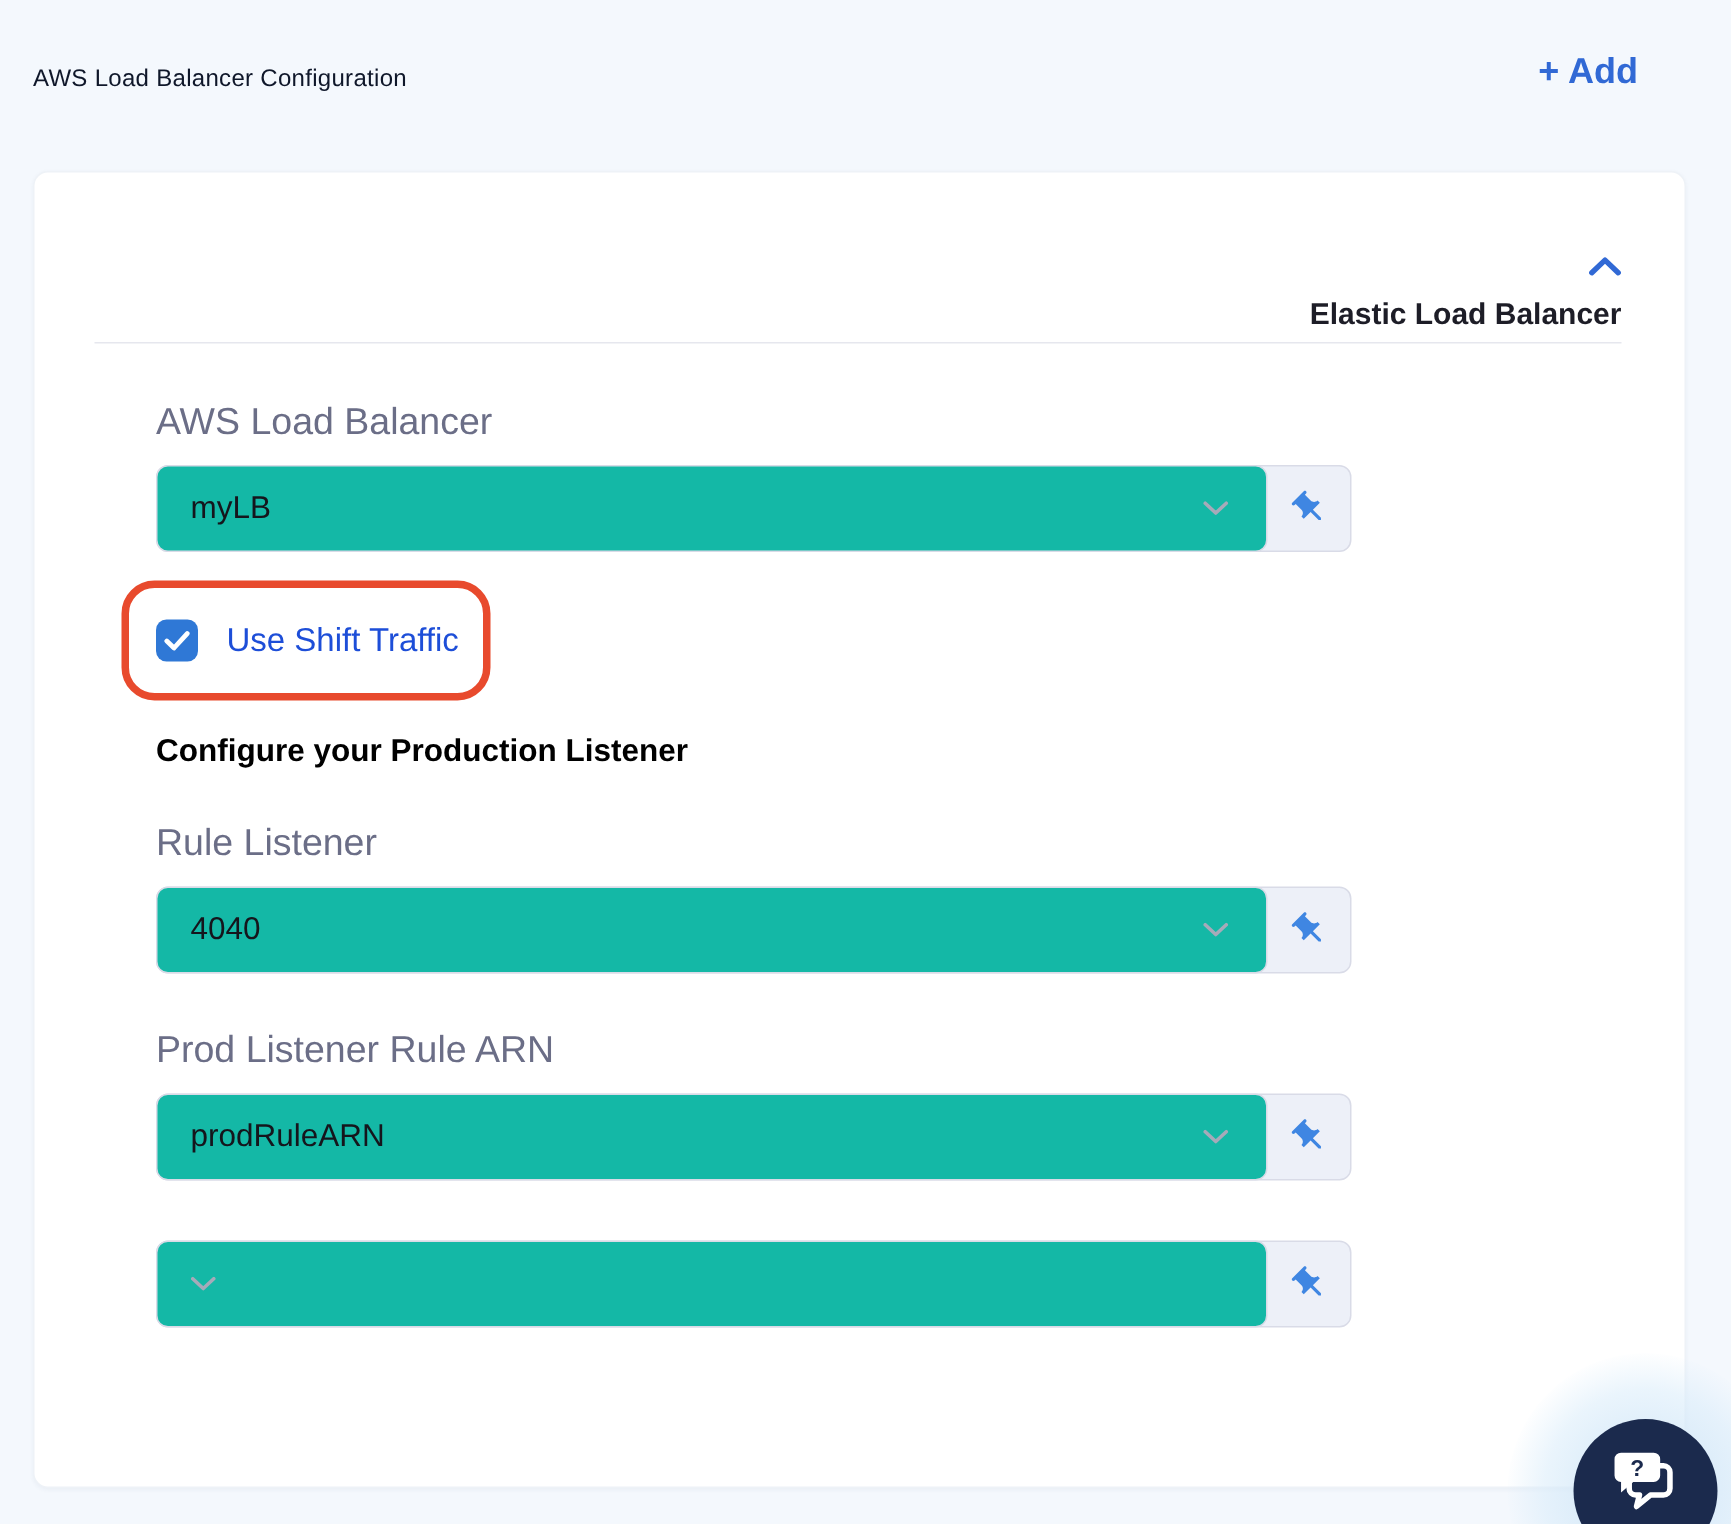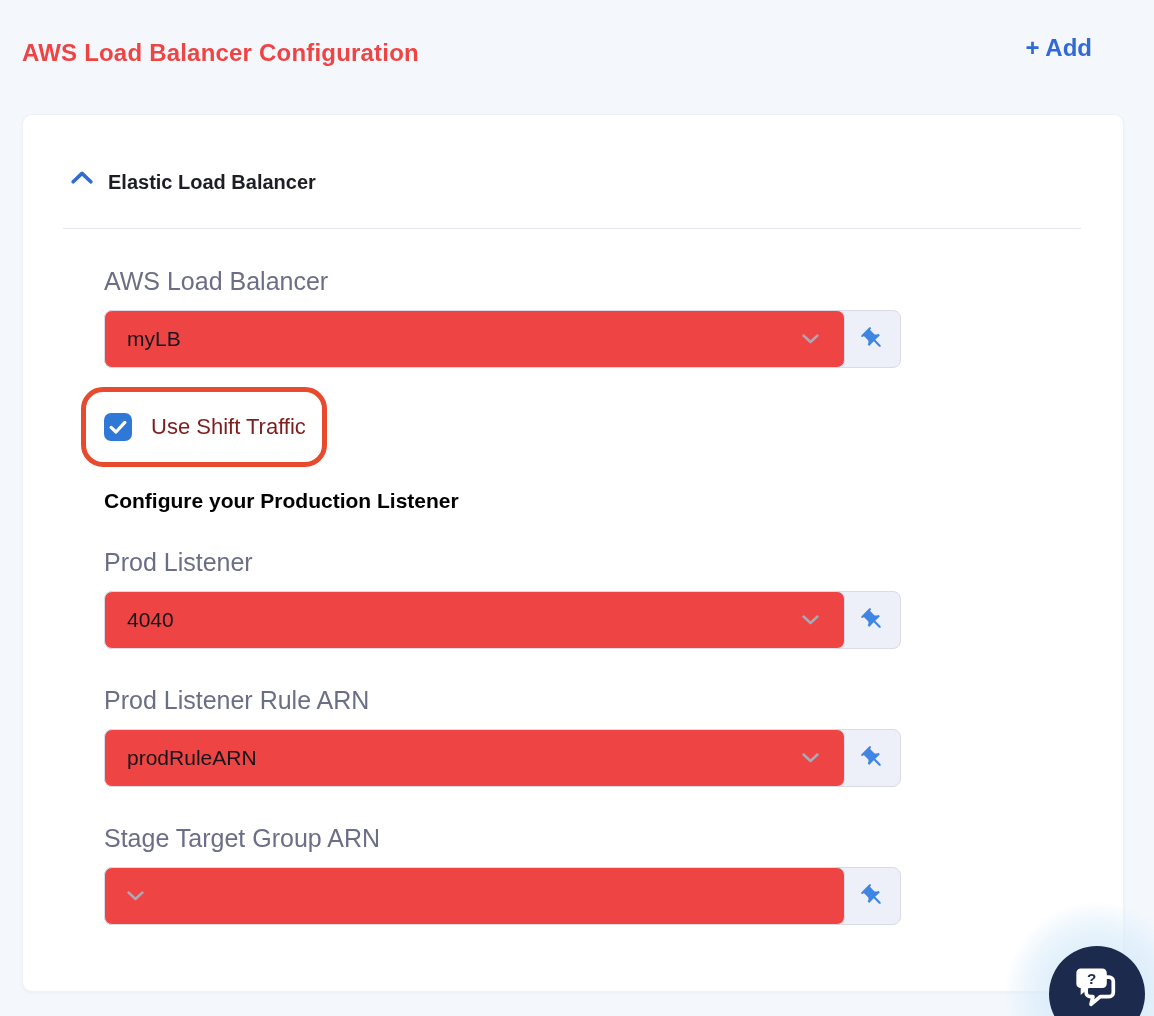--- a/index.html
+++ b/index.html
@@ -9,60 +9,60 @@
     font-family:"Liberation Sans",sans-serif;
     position:relative;overflow:hidden;
     -webkit-font-smoothing:antialiased;
   }
   
   .page-header{
     display:flex;justify-content:space-between;align-items:flex-start;
     padding:38px 62px 0 22px;
   }
   .page-title{
-    margin:0;font-size:24px;line-height:30px;font-weight:700;
-    color:#ef4444;letter-spacing:.2px;
+    margin:0;font-size:16px;line-height:30px;font-weight:400;
+    color:#0f172a;letter-spacing:.2px;
   }
   .add-btn{
     background:none;border:none;padding:0;margin-top:-4px;
     font-family:Liberation Sans, sans-serif;font-size:24px;font-weight:700;color:#3169d5;
     cursor:pointer;
   }
   
   .card{
     margin:46px 30px 0 22px;
     height:878px;box-sizing:border-box;
     background:#ffffff;border-radius:10px;
     border:1px solid #eef2f7;
     box-shadow:0 1px 3px rgba(40,60,100,.05);
     padding:56px 42px 0 40px;
   }
   .section-header{
-    display:flex;align-items:flex-start;gap:15px;
-    margin-left:8px;cursor:pointer;height:24px;
+    display:flex;align-items:flex-end;gap:15px;
+    margin-left:8px;cursor:pointer;height:24px;flex-direction:column;
   }
   .section-title{font-size:20px;font-weight:700;color:#1d1d27;}
   .divider{height:1px;background:#e6e7ee;margin-top:33px;}
   .content{margin-left:41px;width:797px;}
   
   .field-label{
     display:block;font-size:25px;line-height:22px;color:#6b6e87;
     margin-bottom:18px;
   }
   .f1{margin-top:41px;}
   .f2{margin-top:38px;}
   .f3{margin-top:40px;}
   .f4{margin-top:40px;}
   .input-group{
     display:flex;height:58px;box-sizing:border-box;
     background:#edf0f8;border:1px solid #d9dbe7;border-radius:8px;
   }
   .select-box{
     flex:1;display:flex;align-items:center;justify-content:space-between;
-    background:#ef4444;border:1px solid #d9dbe7;border-radius:8px;
+    background:#14b8a6;border:1px solid #d9dbe7;border-radius:8px;
     margin:-1px 0 -1px -1px;box-sizing:border-box;
     padding:0 22px;cursor:pointer;position:relative;z-index:1;
   }
   .select-value{font-size:21px;color:#15151c;}
   .chev-down{display:flex;align-items:center;margin-right:3px;}
   .pin-btn{
     width:55px;background:transparent;border:none;cursor:pointer;
     display:flex;align-items:center;justify-content:center;padding:0;
   }
   
@@ -70,21 +70,21 @@
     display:inline-block;
     margin:19px 0 0 -23px;
     border:5px solid #e84a2d;border-radius:22px;
     padding:21px 16px 21px 18px;
   }
   .checkbox-row{display:flex;align-items:center;gap:19px;cursor:pointer;}
   .checkbox{
     width:28px;height:28px;border-radius:7px;background:#2f78d6;
     display:flex;align-items:center;justify-content:center;flex:none;
   }
-  .checkbox-label{font-size:22px;color:#7f1d1d;}
+  .checkbox-label{font-size:22px;color:#1d4ed8;}
   
   .subheading{
     margin:21px 0 0;font-size:21px;line-height:25px;font-weight:700;color:#000000;
   }
   
   .help-glow{
     position:absolute;left:1005px;top:902px;width:184px;height:184px;
     border-radius:50%;pointer-events:none;
     background:radial-gradient(circle,rgba(203,227,246,.95) 0%,rgba(217,236,250,.55) 52%,rgba(244,248,253,0) 72%);
   }
@@ -154,21 +154,21 @@
         </span>
         <span class="checkbox-label">Use Shift Traffic</span>
       </div>
     </div>
 
     
     <h2 class="subheading">Configure your Production Listener</h2>
 
     
     <div class="field f2">
-      <label class="field-label">Prod Listener</label>
+      <label class="field-label">Rule Listener</label>
       <div class="input-group">
         <div class="select-box">
           <span class="select-value">4040</span>
           <span class="chev-down">
             <svg width="17" height="10" viewBox="0 0 17 10">
                 <polyline points="1.5,1.5 8.5,8 15.5,1.5" fill="none" stroke="#a6aab9" stroke-width="2.4" stroke-linecap="round" stroke-linejoin="round"></polyline>
               </svg>
           </span>
         </div>
         <button class="pin-btn">
@@ -202,21 +202,20 @@
                   <path fill="#3f86e2" d="M16 9V4h1c.55 0 1-.45 1-1s-.45-1-1-1H7c-.55 0-1 .45-1 1s.45 1 1 1h1v5c0 1.66-1.34 3-3 3v2h5.97v7l1 1 1-1v-7H19v-2c-1.66 0-3-1.34-3-3z"></path>
                 </g>
               </svg>
           </span>
         </button>
       </div>
     </div>
 
     
     <div class="field f4">
-      <label class="field-label">Stage Target Group ARN</label>
       <div class="input-group">
         <div class="select-box">
           <span class="chev-down">
             <svg width="17" height="10" viewBox="0 0 17 10">
                 <polyline points="1.5,1.5 8.5,8 15.5,1.5" fill="none" stroke="#a6aab9" stroke-width="2.4" stroke-linecap="round" stroke-linejoin="round"></polyline>
               </svg>
           </span>
         </div>
         <button class="pin-btn">
           <span style="display:flex;">

